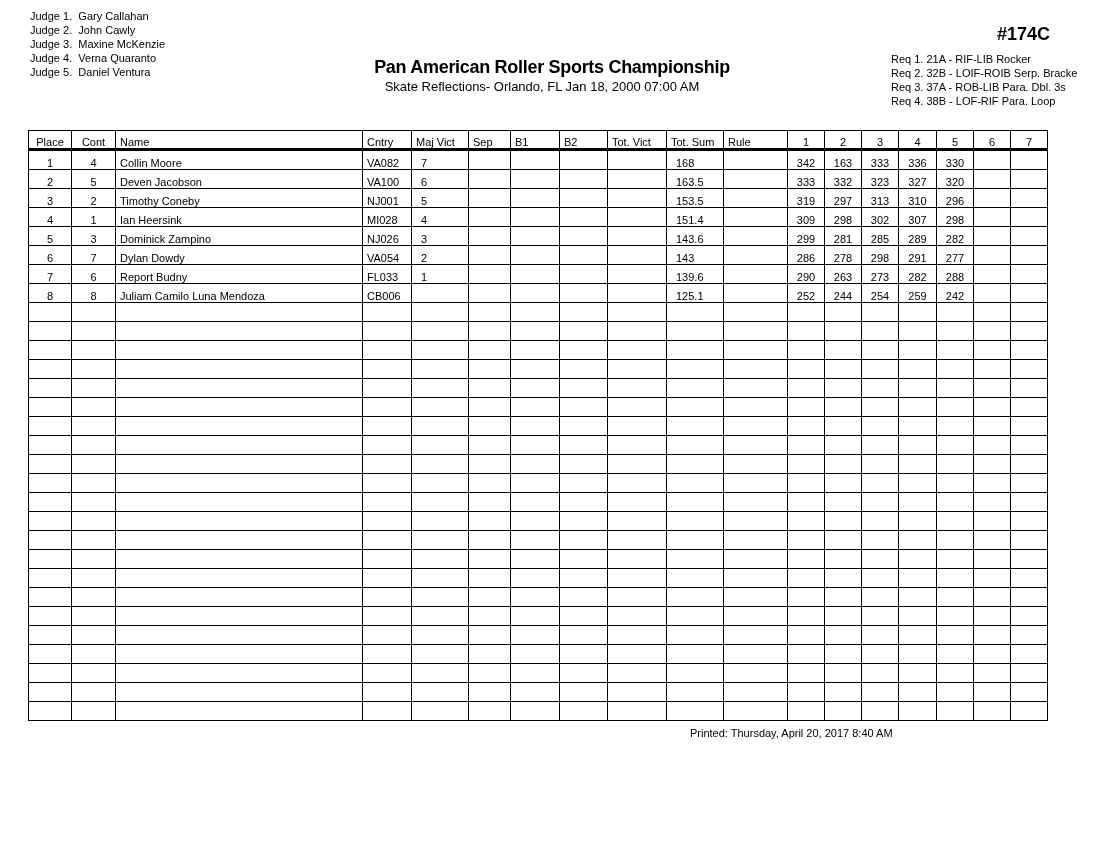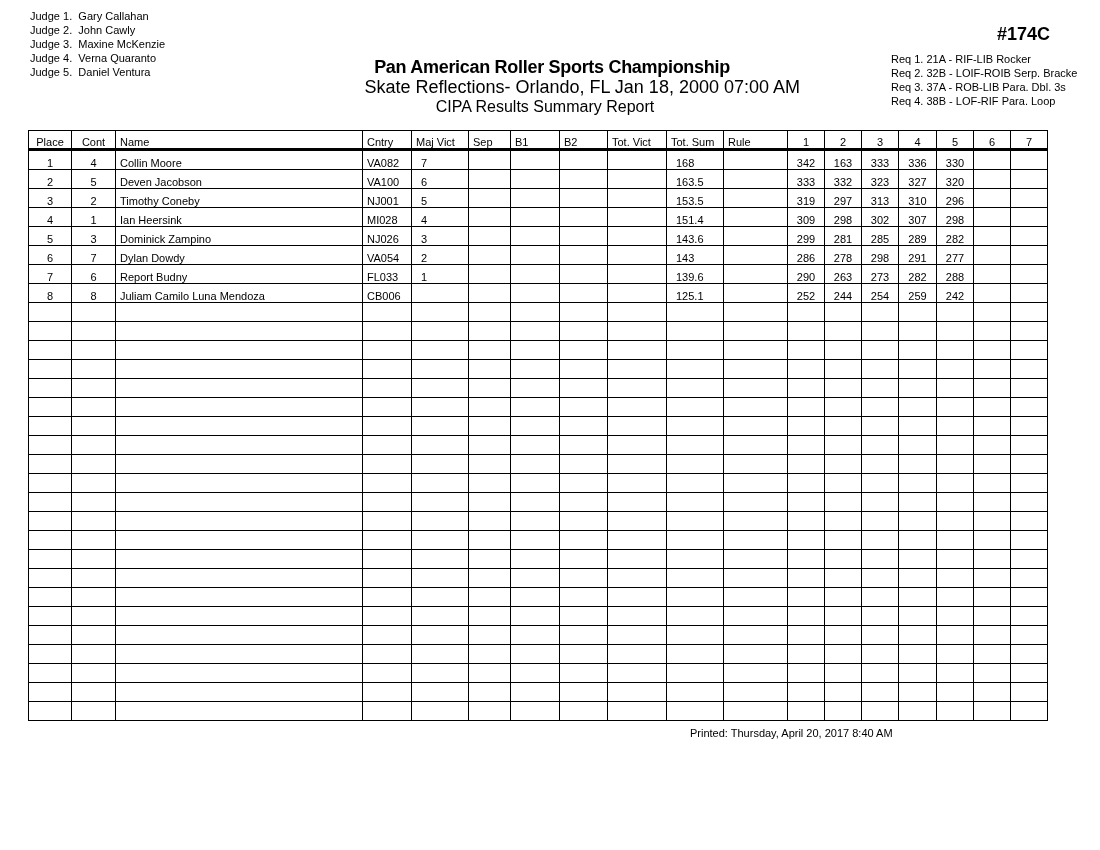--- a/index.html
+++ b/index.html
@@ -2,21 +2,21 @@
 <html><head>
 <meta charset="utf-8">
 <style>
   html, body { margin:0; padding:0; background:#ffffff; }
   body { width:1100px; height:850px; position:relative; overflow:hidden;
          font-family:"Liberation Sans", sans-serif; color:#000; }
   .judges { position:absolute; left:30px; top:9px; font-size:11px; line-height:14px; }
   .judges div { white-space:nowrap; }
   .center-head { position:absolute; left:300px; width:500px; top:22px; text-align:center; }
   .title1 { font-size:18px; font-weight:bold; line-height:22px; margin-left:4px; letter-spacing:-0.3px;margin-top:34px; }
-  .title2 { font-size:18px; line-height:18px; margin-left:-16px;text-align:right; }
+  .title2 { font-size:13px; line-height:18px; margin-left:-16px; }
   .title3 { font-size:19px; font-weight:bold; line-height:24px; margin-left:4px; letter-spacing:0.3px; }
   .title4 { font-size:16px; line-height:22px; margin-left:-10px; }
   .event-num { position:absolute; left:930px; width:120px; top:24px; text-align:right;
                font-size:18px; font-weight:bold; }
   .reqs { position:absolute; left:891px; top:44px; font-size:11px; line-height:14px; white-space:nowrap;margin-top:8px; }
   table.results { position:absolute; left:28px; top:130px; border-collapse:collapse;
                   table-layout:fixed; font-size:11px; }
   table.results td, table.results th { border:1px solid #000; height:18px; padding:0 0 0 4px;
                   font-weight:normal; text-align:left; white-space:nowrap; overflow:hidden; vertical-align:bottom; }
   table.results thead th { border-bottom:3px solid #000; height:17px; }
@@ -31,21 +31,20 @@
   <div><span>Judge  1.</span>&nbsp;&nbsp;<span>Gary Callahan</span></div>
   <div><span>Judge  2.</span>&nbsp;&nbsp;<span>John Cawly</span></div>
   <div><span>Judge  3.</span>&nbsp;&nbsp;<span>Maxine McKenzie</span></div>
   <div><span>Judge  4.</span>&nbsp;&nbsp;<span>Verna Quaranto</span></div>
   <div><span>Judge  5.</span>&nbsp;&nbsp;<span>Daniel Ventura</span></div>
 </div>
 
 <div class="center-head">
   <div class="title1">Pan American Roller Sports Championship</div>
   <div class="title2">Skate Reflections- Orlando, FL  Jan 18, 2000  07:00 AM</div>
-  <div class="title4">CIPA Results Summary Report</div>
 </div>
 
 <div class="event-num">#174C</div>
 
 <div class="reqs">
   <div>Req  1.  21A - RIF-LIB Rocker</div>
   <div>Req  2.  32B - LOIF-ROIB Serp. Bracke</div>
   <div>Req  3.  37A - ROB-LIB Para. Dbl. 3s</div>
   <div>Req  4.  38B - LOF-RIF Para. Loop</div>
 </div>

